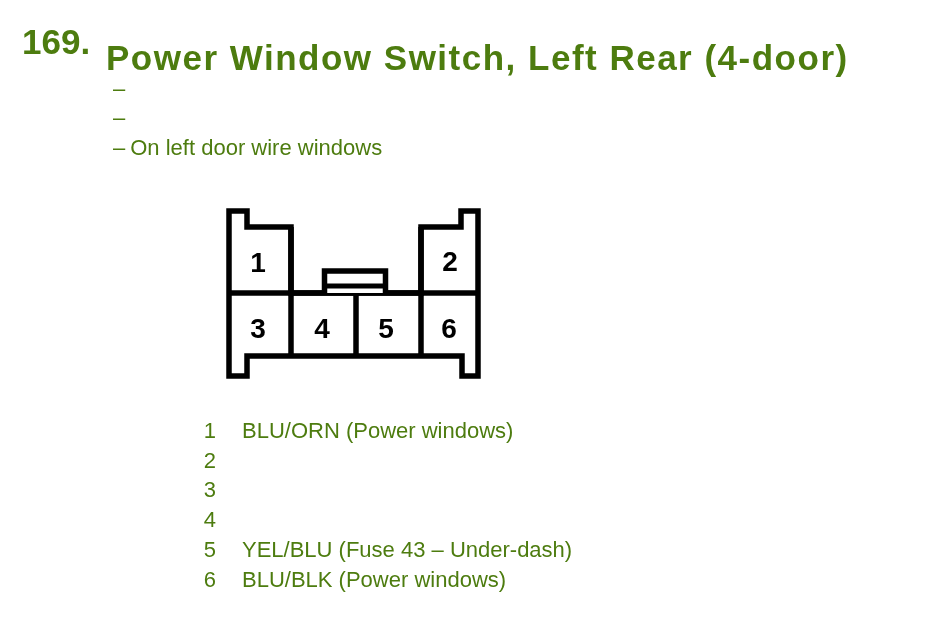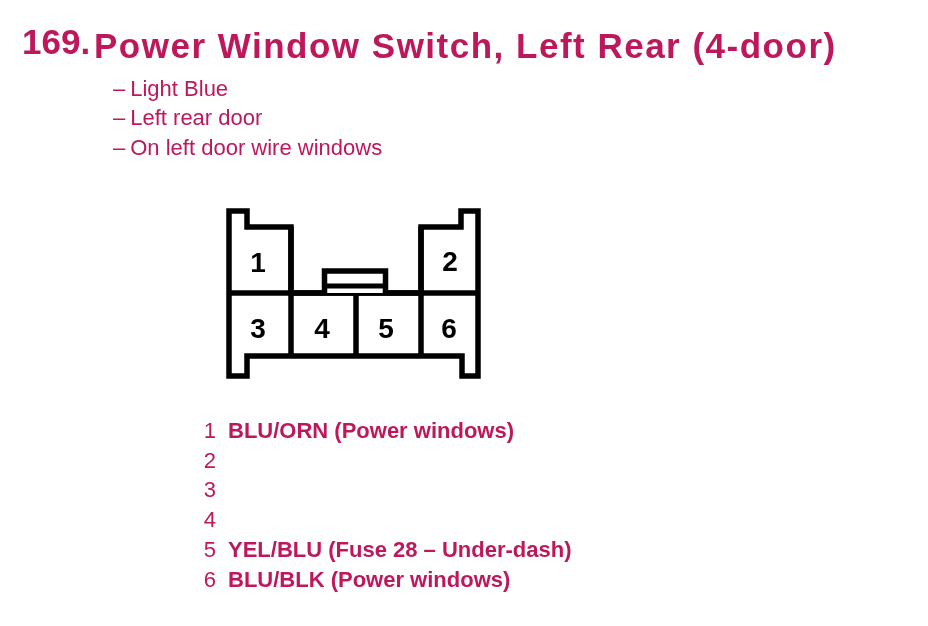--- a/index.html
+++ b/index.html
@@ -5,40 +5,40 @@
   html, body {
     margin: 0;
     padding: 0;
     background: #ffffff;
   }
   .page {
     position: relative;
     width: 892px;
     height: 626px;
     background: #ffffff;
-    color: #be185d;
+    color: #4d7c0f;
     font-family: "Liberation Sans", "DejaVu Sans", sans-serif;
     overflow: hidden;
   }
 
   
   .figure-number {
     position: absolute;
     left: 22px;
     top: 21px;
     font-size: 35px;
     font-weight: bold;
     line-height: 1.2;
     white-space: nowrap;
   }
   .figure-title {
     position: absolute;
     left: 90px;
     top: 21px;
-    margin: 4px;
+    margin: 16px;
     font-size: 35px;
     font-weight: bold;
     letter-spacing: 1.5px;
     line-height: 1.2;
     white-space: nowrap;
   }
 
   
   .notes {
     position: absolute;
@@ -97,40 +97,37 @@
     line-height: 29.7px;
     white-space: nowrap;
   }
   .pin-row .pin-no {
     display: inline-block;
     width: 16px;
     text-align: right;
     flex: 0 0 16px;
   }
   .pin-row .wire-label {
-    margin-left: 12px;
-    font-weight: bold;
+    margin-left: 26px;
   }
 </style>
 </head>
 <body>
 
 <div class="page">
 
   <span class="figure-number">169.</span>
   <h1 class="figure-title">Power Window Switch, Left Rear (4-door)</h1>
 
   <ul class="notes">
     <li>
       <span>–</span>
-      <span>Light Blue</span>
     </li>
     <li>
       <span>–</span>
-      <span>Left rear door</span>
     </li>
     <li>
       <span>–</span>
       <span>On left door wire windows</span>
     </li>
   </ul>
 
   <svg class="connector-svg" width="300" height="200" viewBox="0 0 300 200">
 
     <path class="ink-line shell" d="M29 16 H47 V32 H91 V98 H221 V32 H261 V16 H278 V181 H262 V161 H47 V181 H29 Z"></path>
@@ -161,21 +158,21 @@
       <span class="pin-no">2</span>
     </div>
     <div class="pin-row">
       <span class="pin-no">3</span>
     </div>
     <div class="pin-row">
       <span class="pin-no">4</span>
     </div>
     <div class="pin-row">
       <span class="pin-no">5</span>
-      <span class="wire-label">YEL/BLU (Fuse 28 – Under-dash)</span>
+      <span class="wire-label">YEL/BLU (Fuse 43 – Under-dash)</span>
     </div>
     <div class="pin-row">
       <span class="pin-no">6</span>
       <span class="wire-label">BLU/BLK (Power windows)</span>
     </div>
   </div>
 
 </div>
 
 </body></html>

